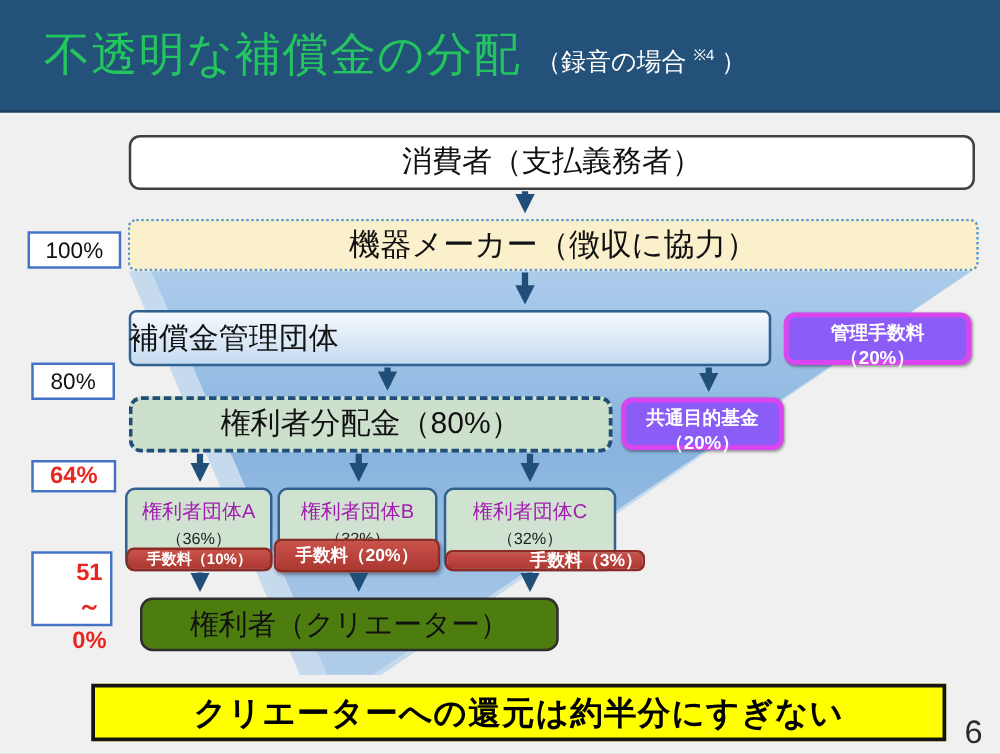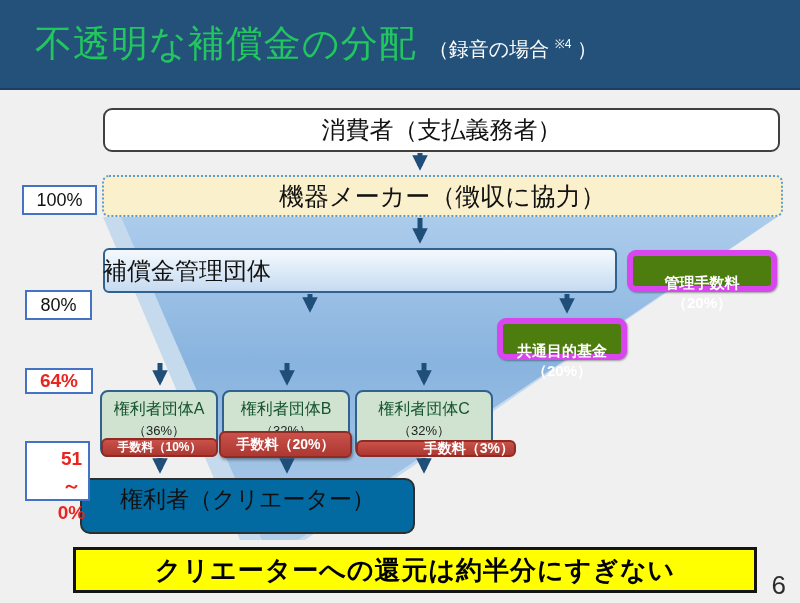--- a/index.html
+++ b/index.html
@@ -16,34 +16,34 @@
   .consumer{left:103px;top:108px;width:677px;height:44px;background:#fff;border:2px solid #404040;
             border-radius:9px;font-size:24px;color:#111;line-height:40px;}
   .maker{left:102px;top:175px;width:681px;height:42px;background:#FBF0CC;border:2px dotted #5B9BD5;
          border-radius:7px;font-size:25px;color:#111;line-height:38px;}
   .org{left:103px;top:248px;width:514px;height:45px;background:linear-gradient(#F5F9FD,#C6DBF1);
        border:2px solid #31618E;border-radius:6px;}
   .org-text{position:absolute;left:103px;top:248px;width:674px;height:45px;z-index:2;
             text-align:left;font-size:24px;color:#111;line-height:45px;}
   .dist{left:103px;top:317px;width:387px;height:45px;background:#CCE0CC;border:3px dashed #1F4E79;
         border-radius:10px;font-size:24px;color:#111;line-height:38px;}
-  .redbox{background:#4d7c0f;border:6px solid #d946ef;border-radius:9px;color:#fff;font-weight:bold;
-          font-size:15px;line-height:1.3;padding-top:17px;box-shadow:1px 1px 2px rgba(0,0,0,.35);}
+  .redbox{background:#8b5cf6;border:4px solid #d946ef;border-radius:9px;color:#fff;font-weight:bold;
+          font-size:15px;line-height:1.3;padding-top:3px;box-shadow:1px 1px 2px rgba(0,0,0,.35);}
   .adminfee{left:627px;top:250px;width:150px;height:42px;}
   .commonfund{left:497px;top:318px;width:130px;height:42px;}
   .gbox{top:390px;height:67px;background:#CFE3D0;border:2px solid #30618F;border-radius:8px;}
-  .gname{font-size:16px;color:#14532d;margin-top:7px;}
+  .gname{font-size:16px;color:#a21caf;margin-top:7px;}
   .gshare{font-size:13px;color:#222;margin-top:2px;}
   .strip{position:absolute;box-sizing:border-box;z-index:3;color:#fff;font-weight:bold;text-align:center;
          background:linear-gradient(#C9524A,#AC3832);border:2px solid #8E2B25;border-radius:6px;}
   .strip-a{left:101px;top:438px;width:117px;height:19px;font-size:12px;line-height:15px;}
   .strip-b{left:219px;top:431px;width:133px;height:27px;font-size:14px;line-height:23px;
            box-shadow:1px 2px 3px rgba(0,0,0,.35);}
   .strip-c{left:356px;top:440px;width:160px;height:17px;font-size:14px;line-height:13px;text-align:right;}
-  .rights{left:80px;top:478px;width:335px;height:56px;background:#0369a1;border:2px solid #2E2E2E;
+  .rights{left:112px;top:478px;width:335px;height:43px;background:#4d7c0f;border:2px solid #2E2E2E;
           border-radius:10px;font-size:23px;color:#111;line-height:39px;}
   
   .plabel{position:absolute;box-sizing:border-box;background:#fff;border:2px solid #4472C4;
           text-align:center;z-index:4;}
   .p100{left:22px;top:185px;width:75px;height:30px;font-size:18px;color:#111;line-height:26px;}
   .p80{left:25px;top:290px;width:67px;height:30px;font-size:18px;color:#111;line-height:26px;}
   .p64{left:25px;top:368px;width:68px;height:26px;font-size:19px;font-weight:bold;color:#E8251F;line-height:22px;}
   .p5157{left:25px;top:441px;width:65px;height:60px;font-size:19px;font-weight:bold;color:#E8251F;line-height:27px;padding-top:2px;padding-left:28px;}
   
   .funnel-svg{position:absolute;left:0;top:0;z-index:1;pointer-events:none;}
@@ -82,20 +82,21 @@
   <div class="fbox consumer">消費者（支払義務者）</div>
   <div class="fbox maker">機器メーカー（徴収に協力）</div>
   <div class="fbox org"></div>
   <div class="org-text">補償金管理団体</div>
 
   <div class="fbox redbox adminfee">
     <div>管理手数料</div>
     <div>（20%）</div>
   </div>
 
+  <div class="fbox dist">権利者分配金（80%）</div>
 
   <div class="fbox redbox commonfund">
     <div>共通目的基金</div>
     <div>（20%）</div>
   </div>
 
   <div class="fbox gbox" style="left:100px;width:118px;">
     <div class="gname">権利者団体A</div>
     <div class="gshare">（36%）</div>
   </div>

